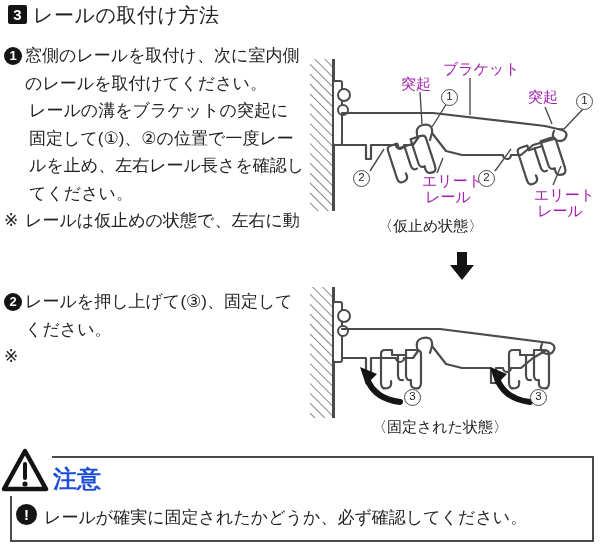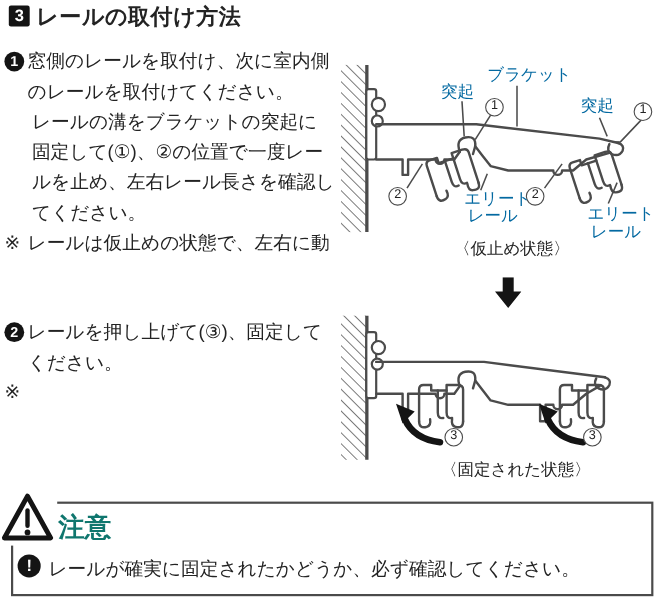--- a/index.html
+++ b/index.html
@@ -6,44 +6,44 @@
   #page{
     position:relative;width:600px;height:550px;background:#fff;overflow:hidden;
     font-family:"Liberation Sans","DejaVu Sans",sans-serif;color:#232323;
   }
   .abs{position:absolute;}
   
   .title-num{
     left:8px;top:5px;width:19px;height:19px;background:#141414;color:#fff;
     font-size:15px;font-weight:bold;text-align:center;line-height:19px;border-radius:2px;
   }
-  .title-text{left:33px;top:2px;font-size:20px;font-weight:bold;letter-spacing:.5px;}
+  .title-text{left:33px;top:2px;font-size:20px;font-weight:normal;letter-spacing:.5px;}
   
   .textcol{width:300px;font-size:17px;line-height:27.5px;}
   .textcol .ln{position:relative;white-space:nowrap;}
   .ind1{padding-left:21px;}
   .ind2{padding-left:25px;}
   .ind3{padding-left:23px;}
   .stepmark{
     position:absolute;left:0;top:4.5px;width:18px;height:18px;border-radius:50%;
     background:#141414;color:#fff;font-size:13px;font-weight:bold;text-align:center;line-height:18px;
   }
   .notemark{position:absolute;left:0;top:0;}
   
-  .dlabel{font-size:15px;line-height:16px;color:#0369a1;white-space:nowrap;}
+  .dlabel{font-size:15px;line-height:16px;color:#a21caf;white-space:nowrap;}
   .dlabel.center{text-align:center;}
   .callout{
     width:17px;height:17px;border:1.5px solid #4b4b4b;border-radius:50%;box-sizing:border-box;
     font-size:11.5px;text-align:center;line-height:13.5px;color:#232323;background:#fff;
   }
-  .caption{font-size:15px;text-align:right;white-space:nowrap;}
+  .caption{font-size:15px;text-align:left;white-space:nowrap;}
   
   .warnbox{left:10px;top:456px;width:584px;height:86px;border:2px solid #4a4a4a;box-sizing:border-box;}
   .tri-holder{left:0;top:446px;width:52px;height:50px;background:#fff;}
-  .warn-heading{left:53px;top:463px;font-size:24px;font-weight:bold;color:#0f766e;}
+  .warn-heading{left:53px;top:463px;font-size:24px;font-weight:bold;color:#1d4ed8;}
   .bang{
     left:16px;top:504px;width:21px;height:21px;border-radius:50%;background:#141414;color:#fff;
     font-size:15px;font-weight:bold;text-align:center;line-height:21px;
   }
   .warn-text{left:44px;top:506px;font-size:17px;white-space:nowrap;}
   svg{display:block;}
 </style>
 </head>
 <body>
 

